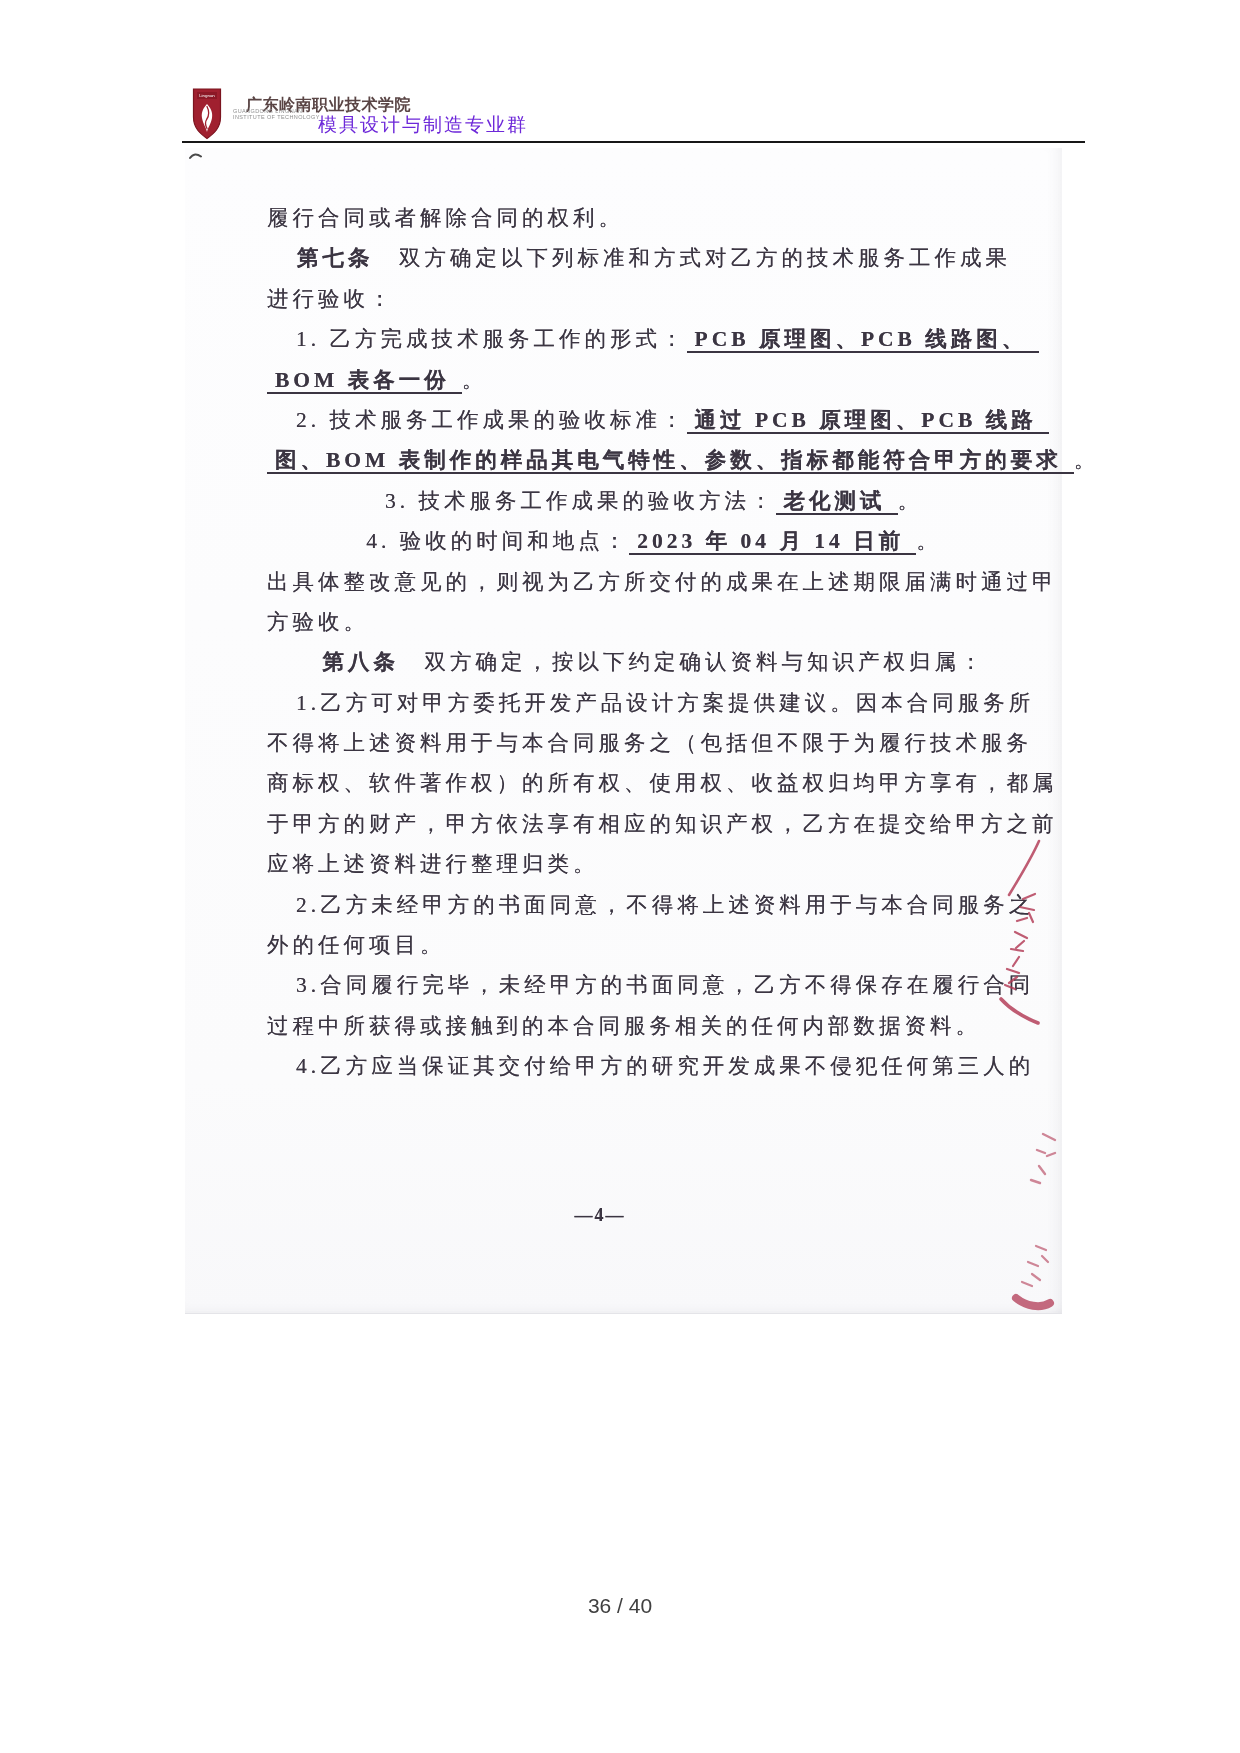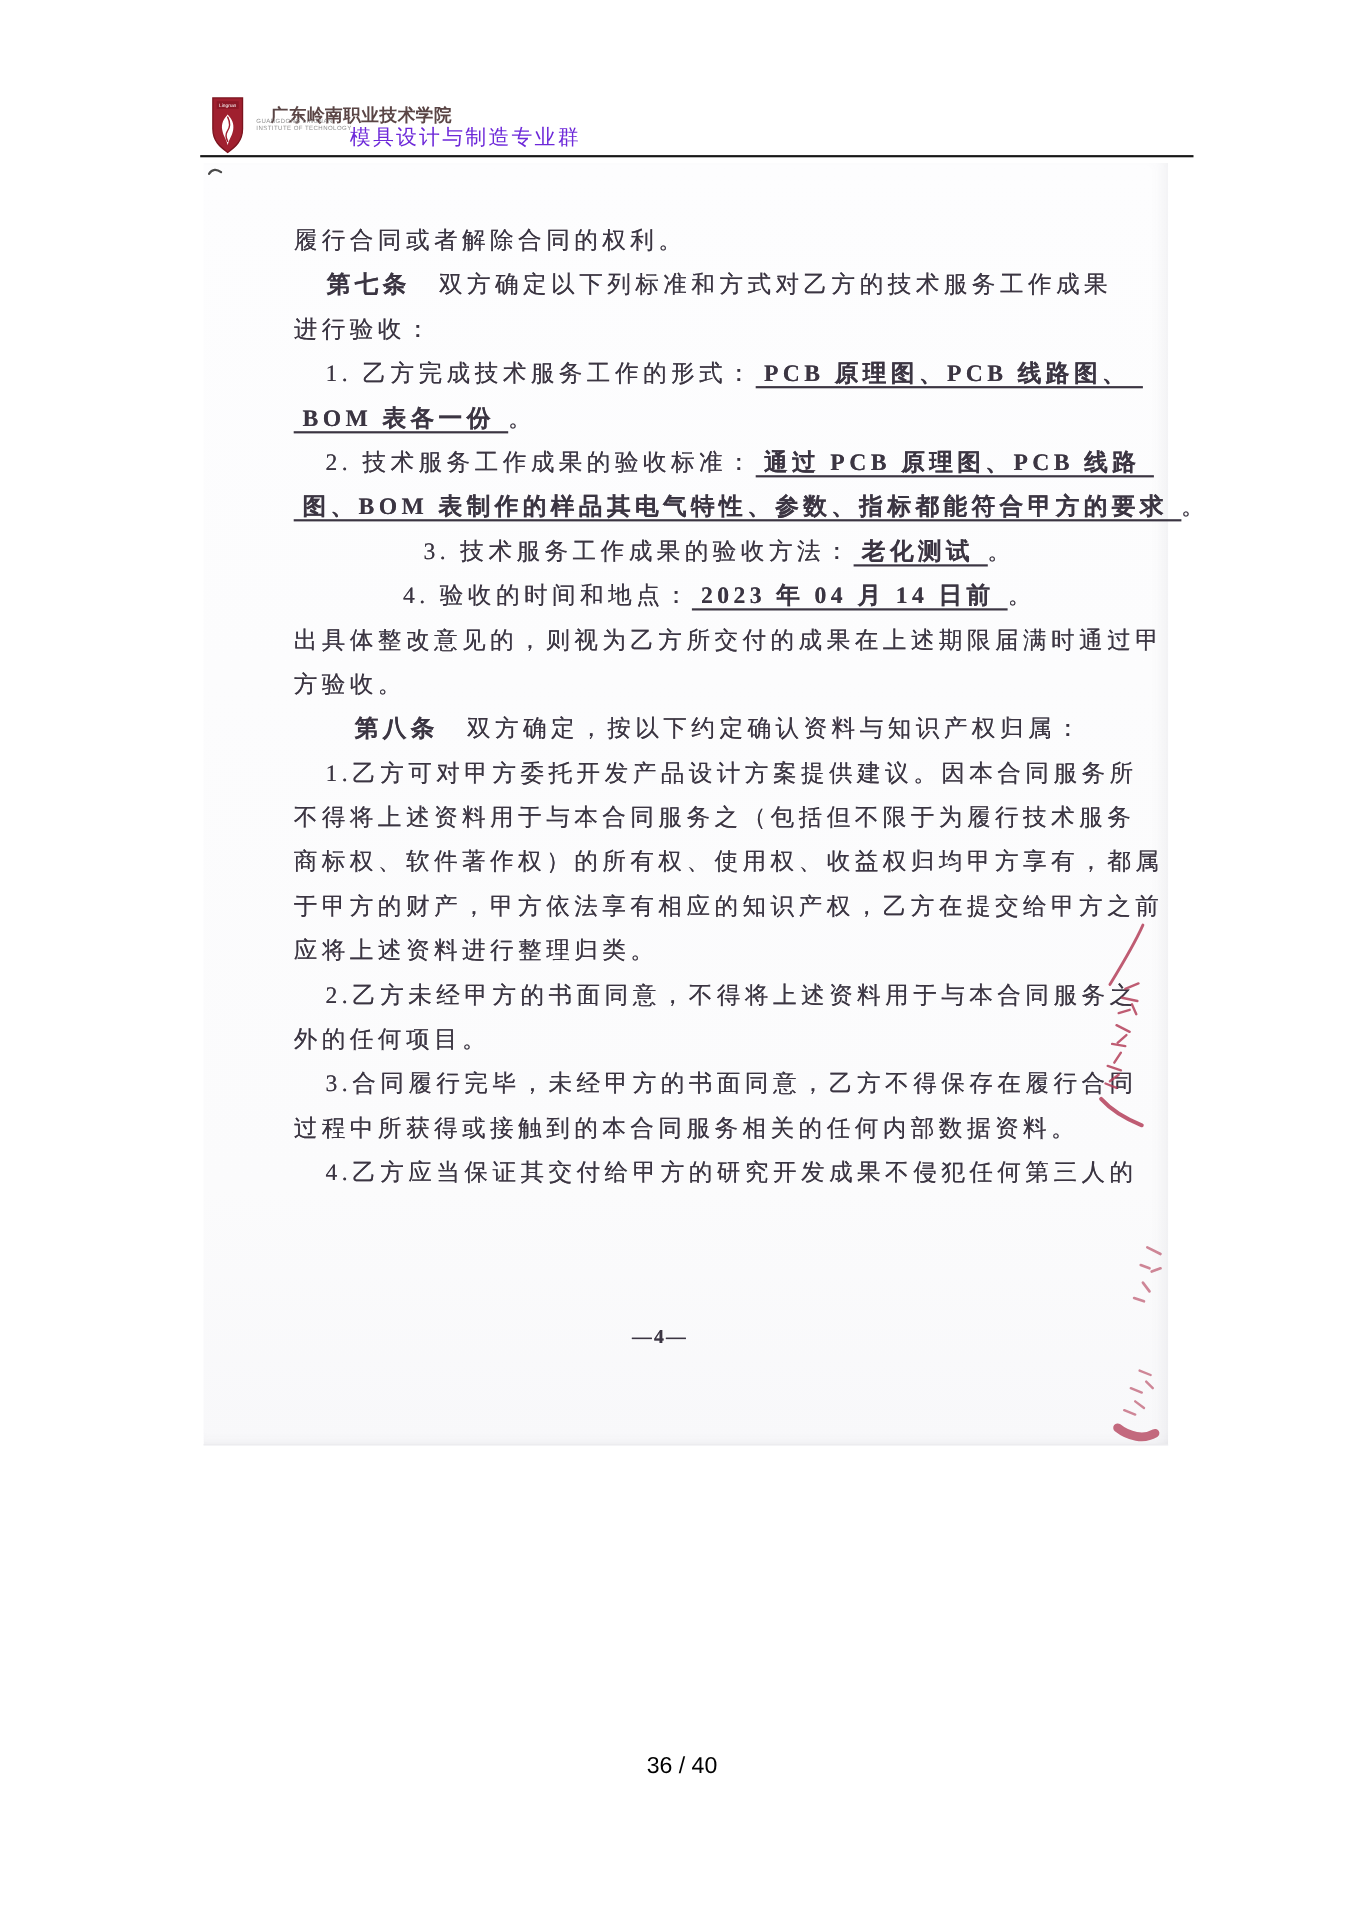--- a/index.html
+++ b/index.html
@@ -49,21 +49,21 @@
     text-shadow:0 0 .6px rgba(59,53,66,.7);
   }
   
   .stamp{position:absolute;color:var(--stamp-color,#b23a55);}
   .stamp-1{left:808px;top:685px;opacity:.82;}
   .stamp-2{left:830px;top:978px;opacity:.6;}
   .stamp-3{left:821px;top:1092px;opacity:.75;}
   
   .footer-pageno{
     position:absolute;left:0;right:0;top:1594px;text-align:center;
-    font-size:21px;color:#000000;font-family:"Liberation Sans", sans-serif;
+    font-size:21px;color:#404040;font-family:"Liberation Sans", sans-serif;
   }
 </style>
 </head>
 <body>
 
 <div class="page">
 
   <svg class="logo" width="30" height="53" viewBox="0 0 30 53">
     <path d="M1.5,2 H28.5 V30 C28.5,41 22,46.5 15,51.5 C8,46.5 1.5,41 1.5,30 Z" fill="#a0202f" stroke="#7b141f" stroke-width="1.2"></path>
     <rect x="5" y="5" width="20" height="7" fill="#8c1826"></rect>

